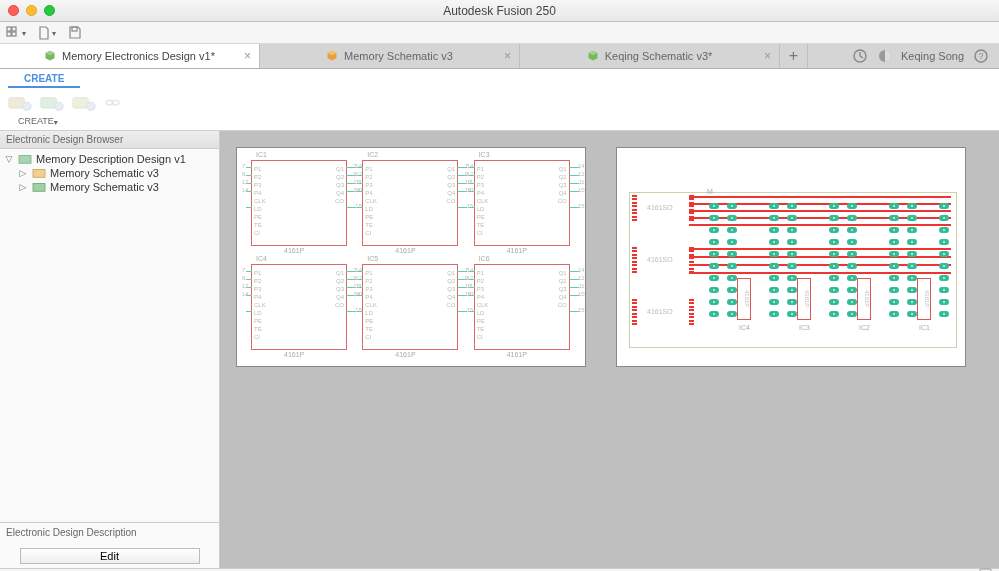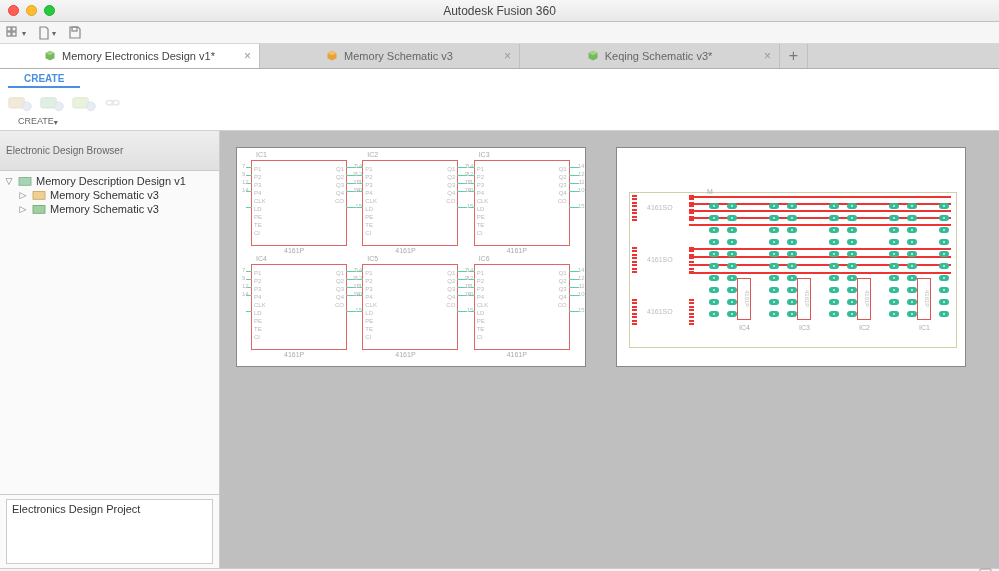--- a/index.html
+++ b/index.html
@@ -35,21 +35,21 @@
   .ribbon-tab { display:inline-block; font-size:10px; color:#4a90e2; padding:2px 16px; border-bottom:2px solid #4a90e2; margin-left:8px; font-weight:bold;}
   .ribbon-body { padding: 4px 8px 2px; display:flex; gap:8px; align-items:center;}
   .ribbon-icon { width:24px; height:20px; opacity:.35; }
   .ribbon-group-label { font-size:9px; color:#666; padding:2px 12px 4px 18px;}
 
   
   .main { display: flex; height: calc(571px - 22px - 22px - 25px - 54px - 11px); }
   
   
   .browser { width: 220px; background: #fafafa; border-right:1px solid #ccc; display: flex; flex-direction: column; }
-  .browser-header { background: linear-gradient(#eee,#e0e0e0); font-size: 10px; color:#666; padding: 14px 6px; border-bottom:1px solid #ccc;}
+  .browser-header { background: linear-gradient(#eee,#e0e0e0); font-size: 10px; color:#666; padding: 3px 6px; border-bottom:1px solid #ccc;}
   .tree { flex: 1; padding: 3px 0; overflow:auto; }
   .tree-row { display: flex; align-items:center; gap:4px; padding:1px 4px; font-size:11px; color:#333; cursor:pointer; }
   .tree-arrow { width:10px; text-align:center; font-size:9px; color:#777; }
   .tree-icon { width:14px; height:12px;}
   
   .desc-panel { border-top:1px solid #ccc; padding:4px 6px; }
   .desc-header { font-size:10px; color:#666; padding-bottom:4px;}
   .desc-box { background:#fff; border:1px solid #ccc; height:65px; padding:3px 5px; font-size:11px;}
   .edit-btn { margin-top:6px; width:180px; border:1px solid #bbb; background:linear-gradient(#fff,#eee); font-size:11px; padding:1px 0; cursor:pointer; display:block; margin-left:auto; margin-right:auto;}
 
@@ -95,21 +95,21 @@
 </style>
 </head>
 <body>
 
 <div class="title-bar">
   <div class="traffic-lights">
     <div class="tl tl-red"></div>
     <div class="tl tl-yellow"></div>
     <div class="tl tl-green"></div>
   </div>
-  <div class="title-text">Autodesk Fusion 360</div>
+  <div class="title-text">Autodesk Fusion 250</div>
 </div>
 
 <div class="menu-bar">
   <span class="menu-btn">
     <svg class="icn-box" width="14" height="14">
         <rect x="1" y="1" width="4" height="4"></rect>
         <rect x="6" y="1" width="4" height="4"></rect>
         <rect x="1" y="6" width="4" height="4"></rect>
         <rect x="6" y="6" width="4" height="4"></rect>
       </svg>
@@ -148,20 +148,41 @@
   </div>
   <div class="tab">
     <svg class="tab-icon" viewBox="0 0 16 16">
         <path fill="#7bb661" d="M8 1l6 3v7l-6 3-6-3V4z"></path>
         <path fill="#9dd684" d="M8 1l6 3-6 3-6-3z"></path>
       </svg>
     <span>Keqing Schematic v3*</span>
     <span class="tab-close">×</span>
   </div>
   <div class="tab-plus">+</div>
+  <div class="tabs-right">
+    <span class="tb-icon">
+      <svg width="16" height="16" fill="none" stroke="#888" stroke-width="1.4">
+          <circle cx="8" cy="8" r="6"></circle>
+          <path d="M8 4v4l3 2"></path>
+        </svg>
+    </span>
+    <span class="tb-icon">
+      <svg width="16" height="16">
+          <circle cx="8" cy="8" r="6" fill="#999"></circle>
+          <path d="M8 2a6 6 0 010 12z" fill="#ddd"></path>
+        </svg>
+    </span>
+    <span class="user-name">Keqing Song</span>
+    <span class="tb-icon">
+      <svg width="16" height="16" fill="none" stroke="#888" stroke-width="1.4">
+          <circle cx="8" cy="8" r="6"></circle>
+          <text x="8" y="11" font-size="9" text-anchor="middle" fill="#888" stroke="none">?</text>
+        </svg>
+    </span>
+  </div>
 </div>
 
 <div class="ribbon">
   <span class="ribbon-tab">CREATE</span>
   <div class="ribbon-body">
     <svg class="ribbon-icon" viewBox="0 0 28 22">
         <rect x="1" y="6" width="18" height="12" rx="2" fill="#d8c59a" stroke="#b8a276"></rect>
         <circle cx="22" cy="16" r="5" fill="#bcd" stroke="#8ab"></circle>
       </svg>
     <svg class="ribbon-icon" viewBox="0 0 28 22">
@@ -201,21 +222,22 @@
       </div>
       <div class="tree-row" style="padding-left:18px">
         <span class="tree-arrow">▷</span>
         <svg class="tree-icon" viewBox="0 0 16 14">
             <rect x="1" y="3" width="14" height="9" fill="#a0d0a0" stroke="#70a870"></rect>
           </svg>
         <span>Memory Schematic v3</span>
       </div>
     </div>
     <div class="desc-panel">
-      <div class="desc-box">Electronics Design Project</div>
+      <div class="desc-header">Electronic Design Description</div>
+      <button class="edit-btn">Edit</button>
     </div>
   </div>
 
   <div class="canvas-area">
     <div class="pane pane-left">
       <div class="ic-grid" id="ic-grid">
           <div class="ic">
             <div class="ic-label-top">IC1</div>
             <div class="ic-label-bot">4161P</div>
             <div class="ic-pins-left">

